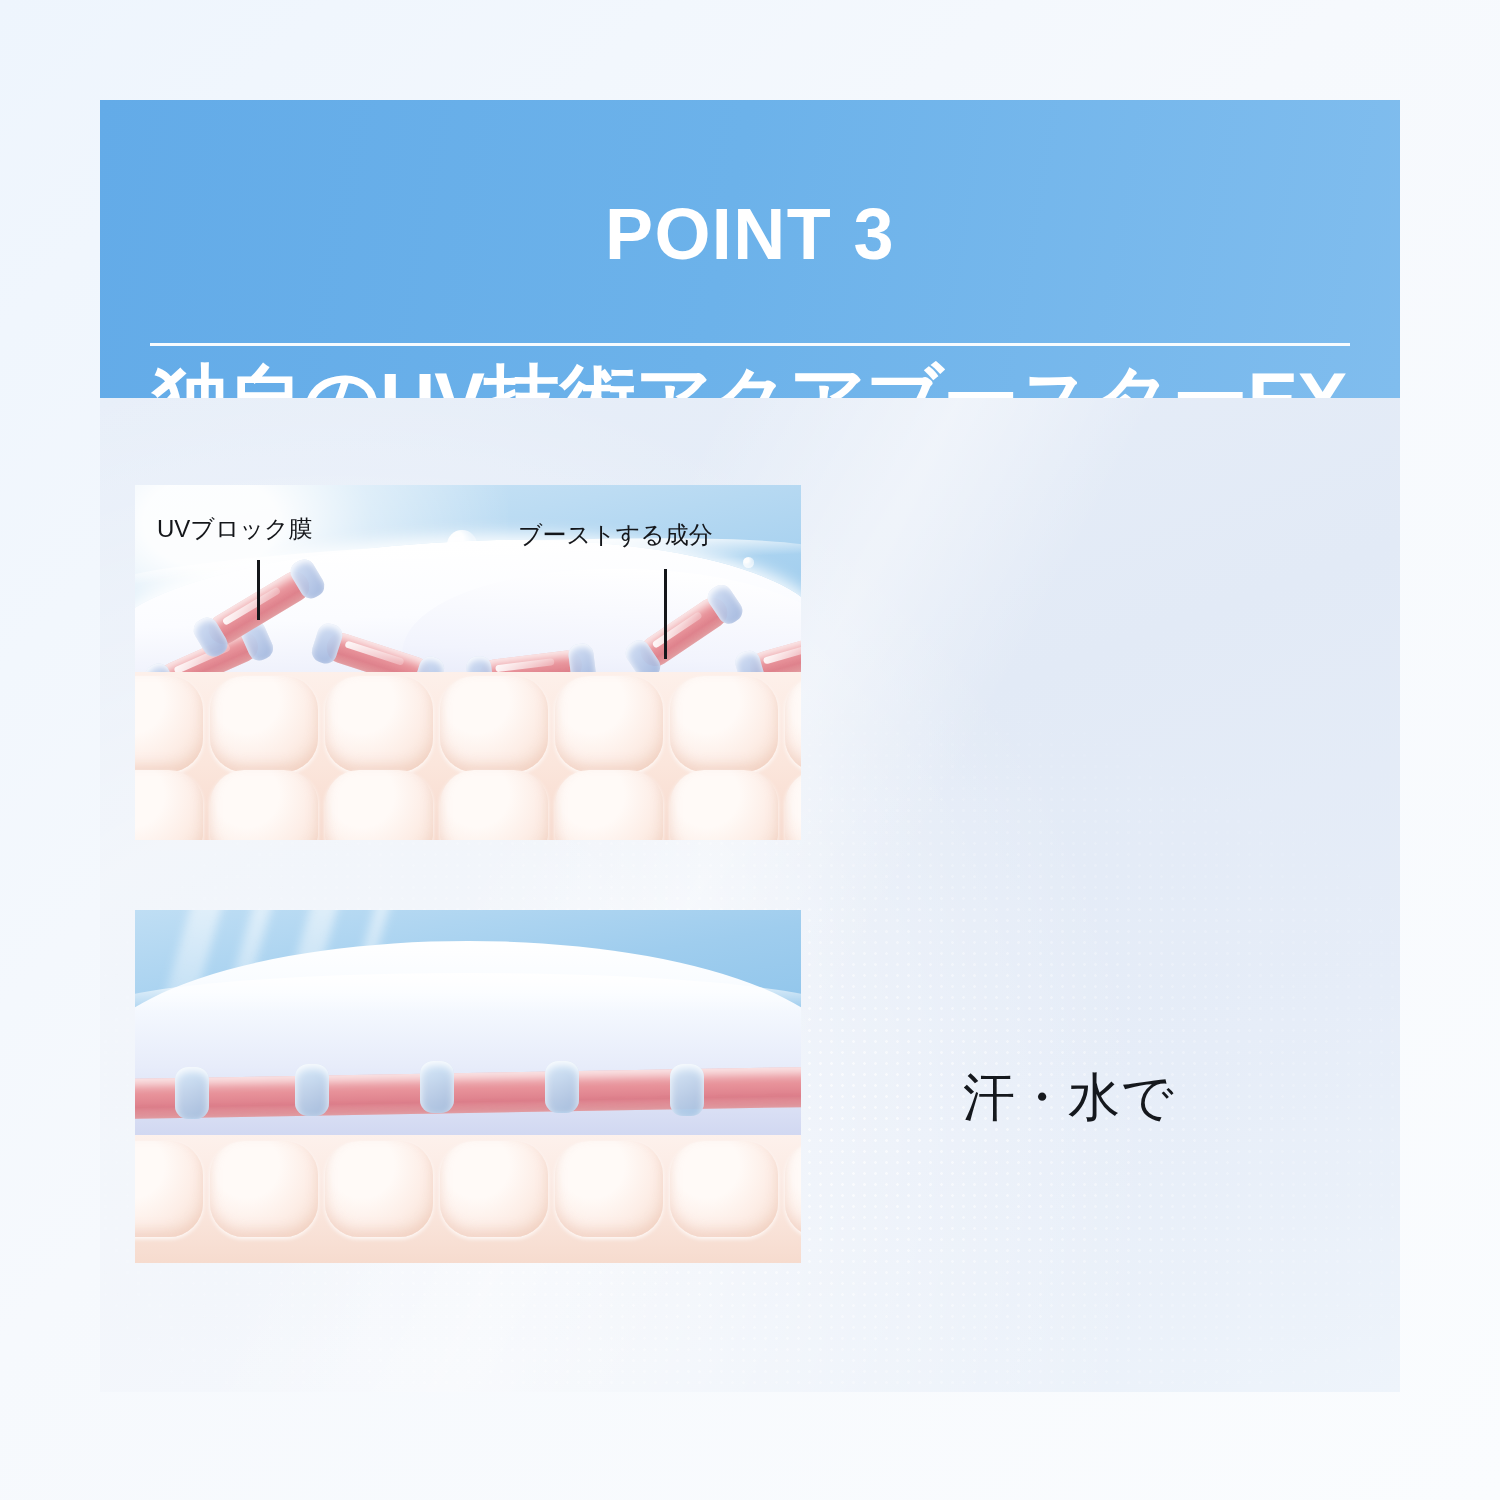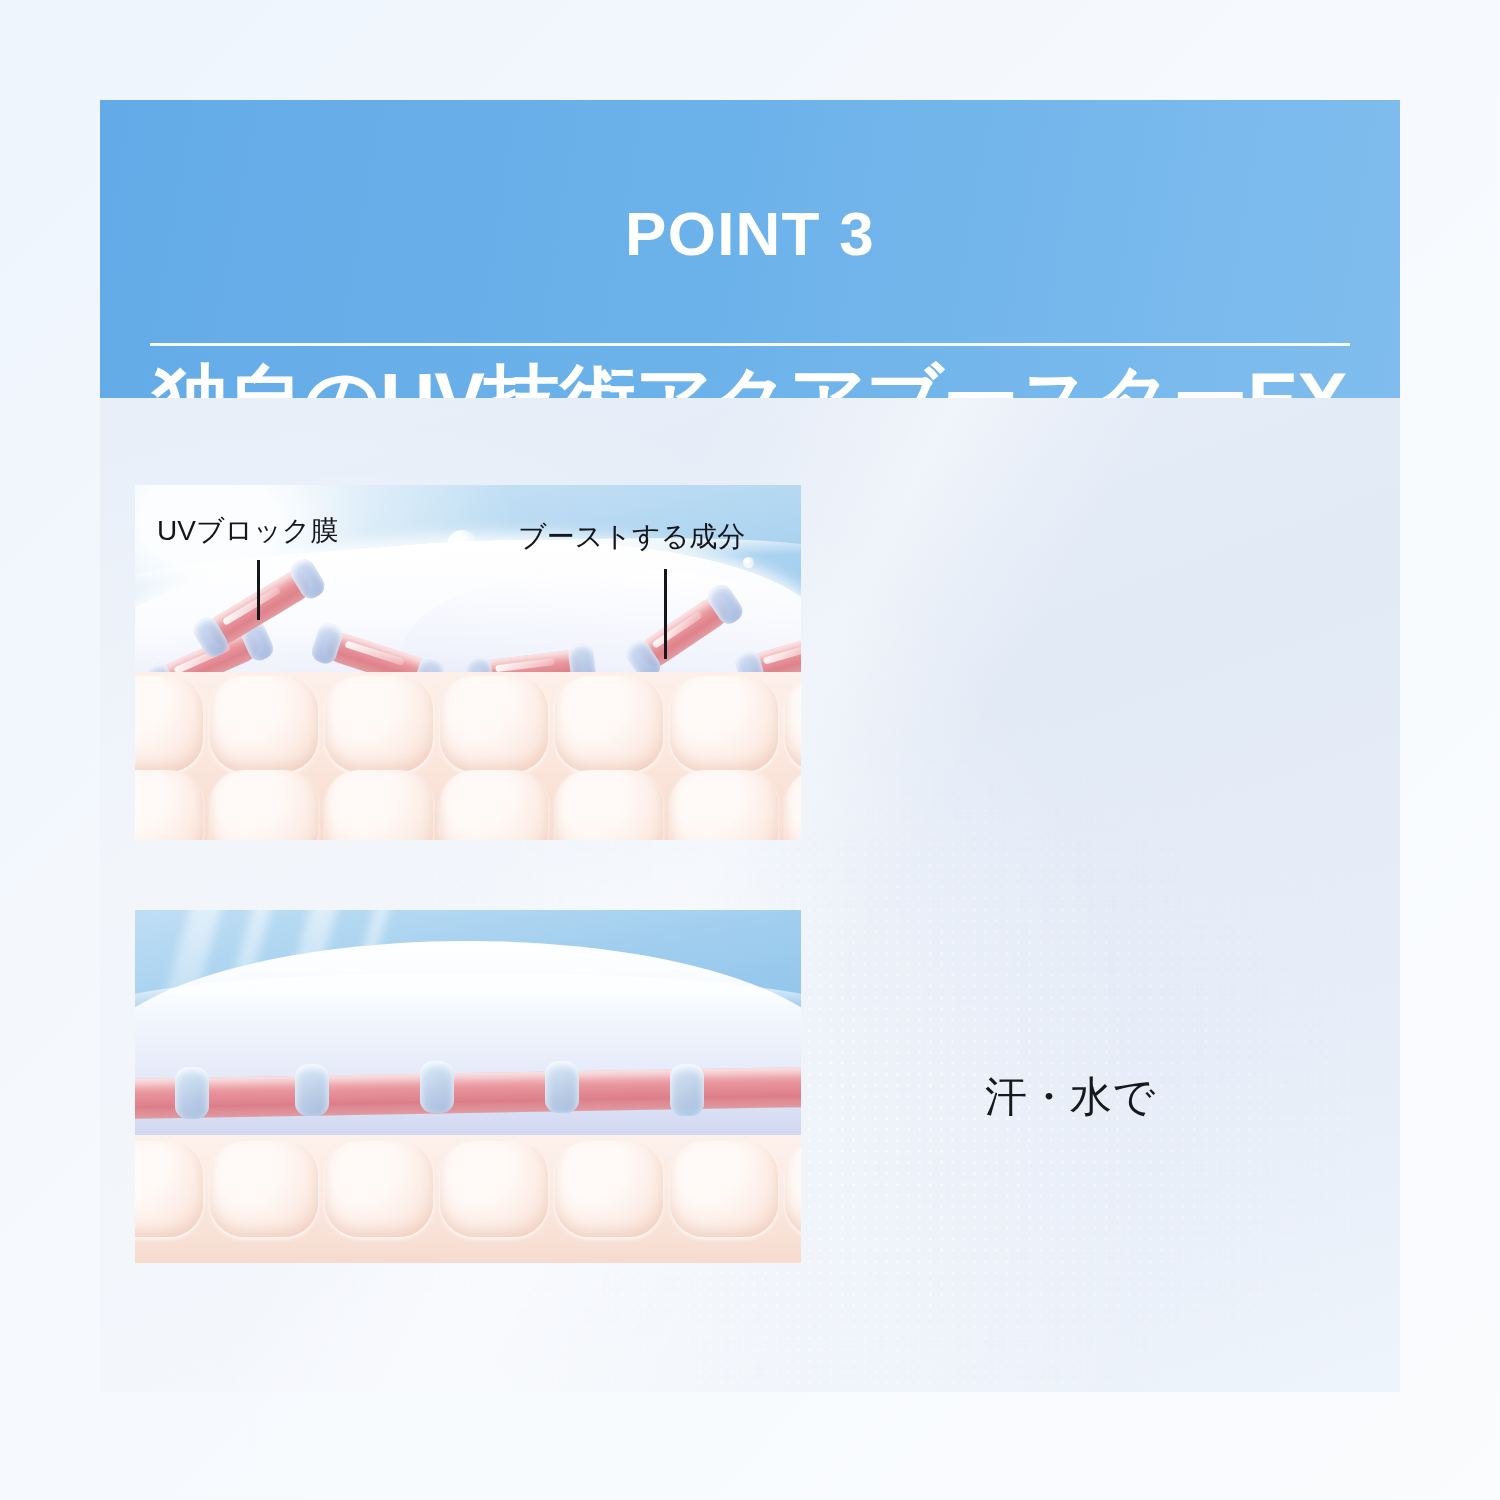--- a/index.html
+++ b/index.html
@@ -31,21 +31,21 @@
   }
 
   
   .header{
     position:absolute;left:100px;top:100px;width:1300px;height:298px;
     background:linear-gradient(100deg,#63abe8 0%,#6cb2ea 48%,#80bdee 100%);
     overflow:hidden;
   }
   .header .pt{
     position:absolute;left:0;right:0;top:134px;text-align:center;
-    color:#fff;font-size:62px;font-weight:700;letter-spacing:.02em;line-height:1;
+    color:#fff;font-size:72px;font-weight:700;letter-spacing:.02em;line-height:1;
     transform:translateY(-50%);
   }
   .header .rule{
     position:absolute;left:50px;right:50px;top:243px;height:3px;background:#fff;opacity:.95;
   }
   .header .title{
     position:absolute;left:0;right:0;top:300px;text-align:center;
     color:#fff;font-size:76px;font-weight:700;letter-spacing:-.01em;line-height:1;
     transform:translateY(-50%);white-space:nowrap;
   }
@@ -98,21 +98,21 @@
   .cap i{position:absolute;left:16%;right:26%;top:6px;height:7px;border-radius:6px;
     background:linear-gradient(90deg,rgba(255,255,255,.9),rgba(255,255,255,.25));}
 
   
   .bub{position:absolute;border-radius:50%;
     background:radial-gradient(circle at 32% 28%, rgba(255,255,255,.95) 0 22%, rgba(226,240,252,.55) 55%, rgba(196,222,246,.35) 100%);
     box-shadow:inset 0 -3px 6px rgba(255,255,255,.7);}
 
   
   .leader{position:absolute;width:3px;background:#14161a;}
-  .fig-label{position:absolute;color:#14161a;font-size:28px;line-height:1;white-space:nowrap;}
+  .fig-label{position:absolute;color:#14161a;font-size:24px;line-height:1;white-space:nowrap;}
 
   
   .sky2{position:absolute;inset:0;
     background:linear-gradient(170deg,#bfdef4 0%,#9fcdee 28%,#8ac2ea 55%,#9ccbee 80%,#bcdcf3 100%);}
   .ray{position:absolute;top:-12%;width:30px;height:74%;
     background:linear-gradient(180deg,rgba(255,255,255,.62),rgba(255,255,255,0));
     transform:rotate(16deg);filter:blur(5px);}
   .dome{position:absolute;left:-7%;right:-7%;bottom:112px;height:210px;
     background:linear-gradient(180deg,#ffffff 0%,#f7fbff 26%,#e7ecfa 60%,#ccd3ef 100%);
     border-radius:50% 50% 0 0/ 128px 128px 0 0;}
@@ -128,21 +128,21 @@
     background:linear-gradient(150deg,rgba(216,232,248,.97),rgba(160,192,226,.92));
     box-shadow:inset 0 4px 8px rgba(255,255,255,.92);}
   .skin2{position:absolute;left:0;right:0;bottom:0;height:128px;overflow:hidden;
     background:linear-gradient(180deg,#fdf1ec 0%,#fae6dd 60%,#f6dbce 100%);}
 
   .arrow{position:absolute;}
 
   
   .copy{position:absolute;color:#15181d;}
   .copy1{left:828px;top:583px;}
-  .copy .ln{font-size:42px;line-height:58px;white-space:nowrap;letter-spacing:.01em;margin-left:22px;}
+  .copy .ln{font-size:52px;line-height:58px;white-space:nowrap;letter-spacing:.01em;}
   .copy .ln.b{font-weight:700;}
 </style>
 </head>
 <body>
 
 <div class="page">
 
   <div class="content-panel">
     <div class="dots"></div>
     <div class="sheen"></div>

